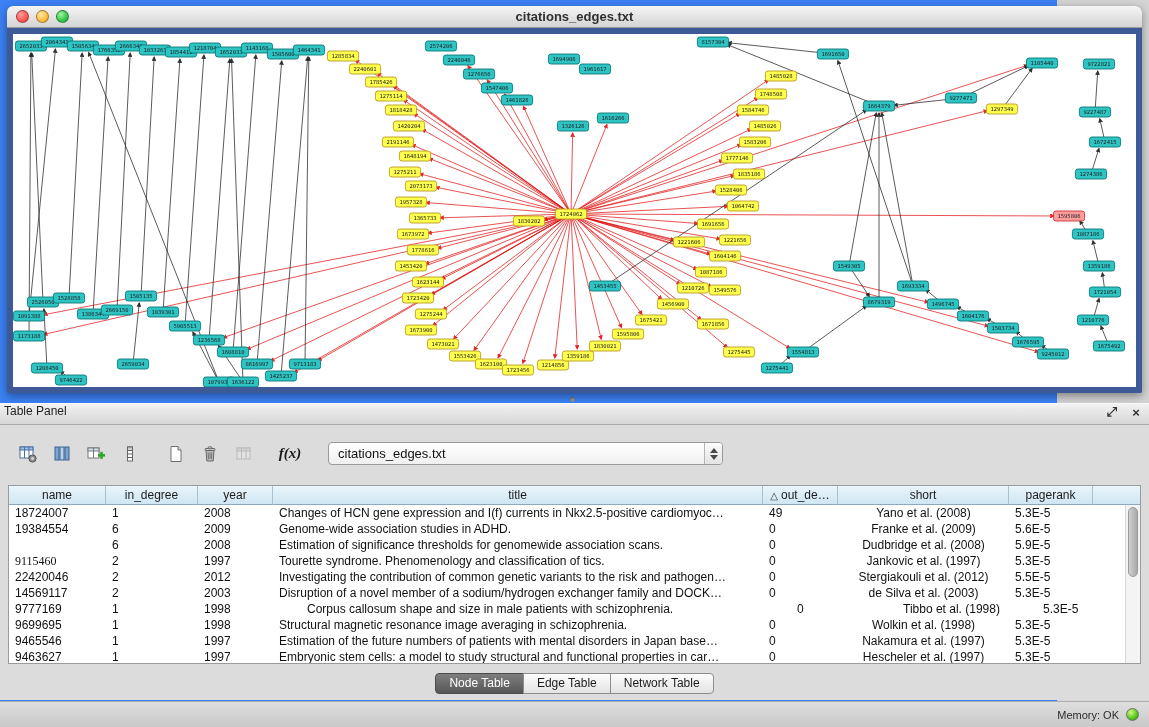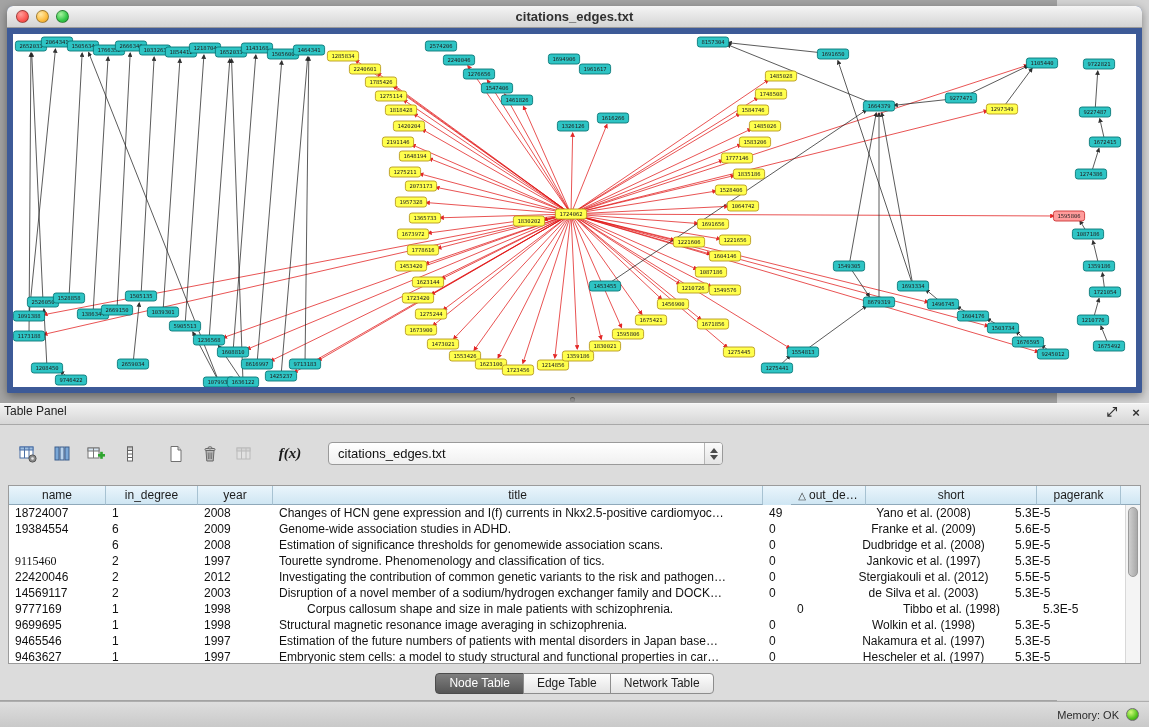--- a/index.html
+++ b/index.html
@@ -1,18 +1,18 @@
 <!DOCTYPE html>
 <html><head>
 <meta charset="utf-8">
 <style>
   * { box-sizing: border-box; margin: 0; padding: 0; }
   html,body { width:1149px; height:727px; }
   body { font-family: "Liberation Sans", sans-serif; background:#d4d4d4; overflow:hidden; }
-  .app { position:relative; width:1057px; height:727px; background:#a3a3a3; }
+  .app { position:relative; width:1057px; height:727px; background:#3b82f6; }
 
   
   .net-window { position:absolute; left:7px; top:6px; width:1135px; height:387px;
     border-radius:6px 6px 2px 2px; box-shadow:0 3px 10px rgba(0,0,0,.4); background:#3d5a97; }
   .titlebar { position:relative; height:22px; border-radius:6px 6px 0 0;
     background:linear-gradient(#f5f5f5,#d4d4d4); border-bottom:1px solid #9a9a9a; }
   .titlebar .title { text-align:center; font-size:13px; line-height:21px; color:#303030; font-weight:bold; }
   .lights { position:absolute; left:9px; top:4px; display:flex; gap:7px; }
   .light { width:13px; height:13px; border-radius:50%; border:1px solid rgba(0,0,0,.35); }
   .light.red    { background:radial-gradient(circle at 35% 30%, #ff9d99, #fc5753 60%, #d93b35); }
@@ -778,21 +778,21 @@
           </span>
         </div>
       </div>
 
       <div class="data-table">
         <div class="thead">
             <div class="th" style="width: 97px;"><span>name</span></div>
             <div class="th" style="width: 92px;"><span>in_degree</span></div>
             <div class="th" style="width: 75px;"><span>year</span></div>
             <div class="th" style="width: 490px;"><span>title</span></div>
-            <div class="th" style="width: 75px; margin-left: 28px;"><span class="sort">△</span><span>out_de…</span></div>
+            <div class="th" style="width: 75px;"><span class="sort">△</span><span>out_de…</span></div>
             <div class="th" style="width: 171px;"><span>short</span></div>
             <div class="th" style="width: 84px;"><span>pagerank</span></div>
             <div class="th filler"></div>
           </div>
         <div class="tbody">
             <div class="tr">
               <div class="td" style="width: 97px;">18724007</div>
               <div class="td" style="width: 92px;">1</div>
               <div class="td" style="width: 75px;">2008</div>
               <div class="td" style="width: 490px;">Changes of HCN gene expression and I(f) currents in Nkx2.5-positive cardiomyoc…</div>

